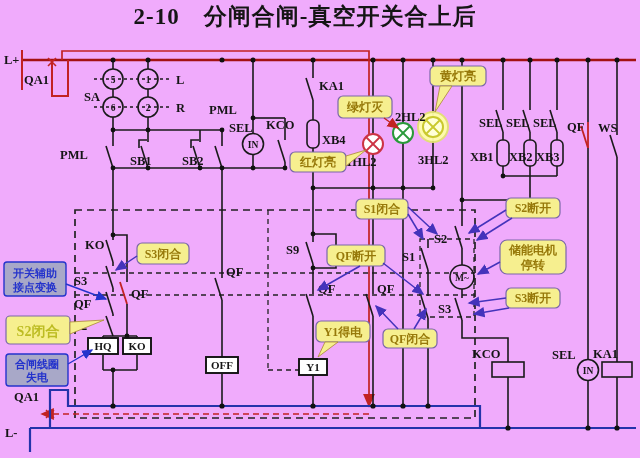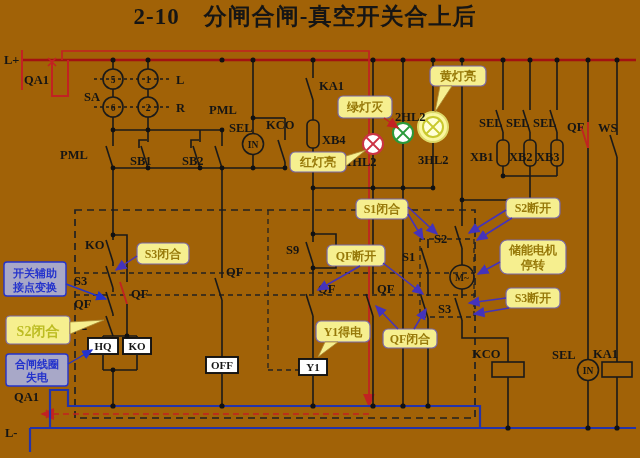--- a/index.html
+++ b/index.html
@@ -1,16 +1,16 @@
 <!DOCTYPE html>
 <html><head>
 <meta charset="utf-8">
 <style>
   html,body{margin:0;padding:0;background:#fff;}
-  #stage{width:640px;height:458px;position:relative;background:#a16207;overflow:hidden;}
+  #stage{width:640px;height:458px;position:relative;background:#f0abfc;overflow:hidden;}
   svg{position:absolute;left:0;top:0;}
   text{font-family:"Liberation Serif",serif;font-weight:bold;fill:#151515;}
   .lbl{font-size:12.5px;}
   .sm{font-size:9.5px;}
   .title{font-size:23px;letter-spacing:1px;}
   .co{font-size:12px;fill:#97790a;}
   .co2{font-size:14px;fill:#bcbc22;}
   .blue{font-size:11px;fill:#2433cc;}
   .boxtxt{font-size:11px;}
   .wire{stroke:#1a1a1a;stroke-width:1.6;fill:none;}

